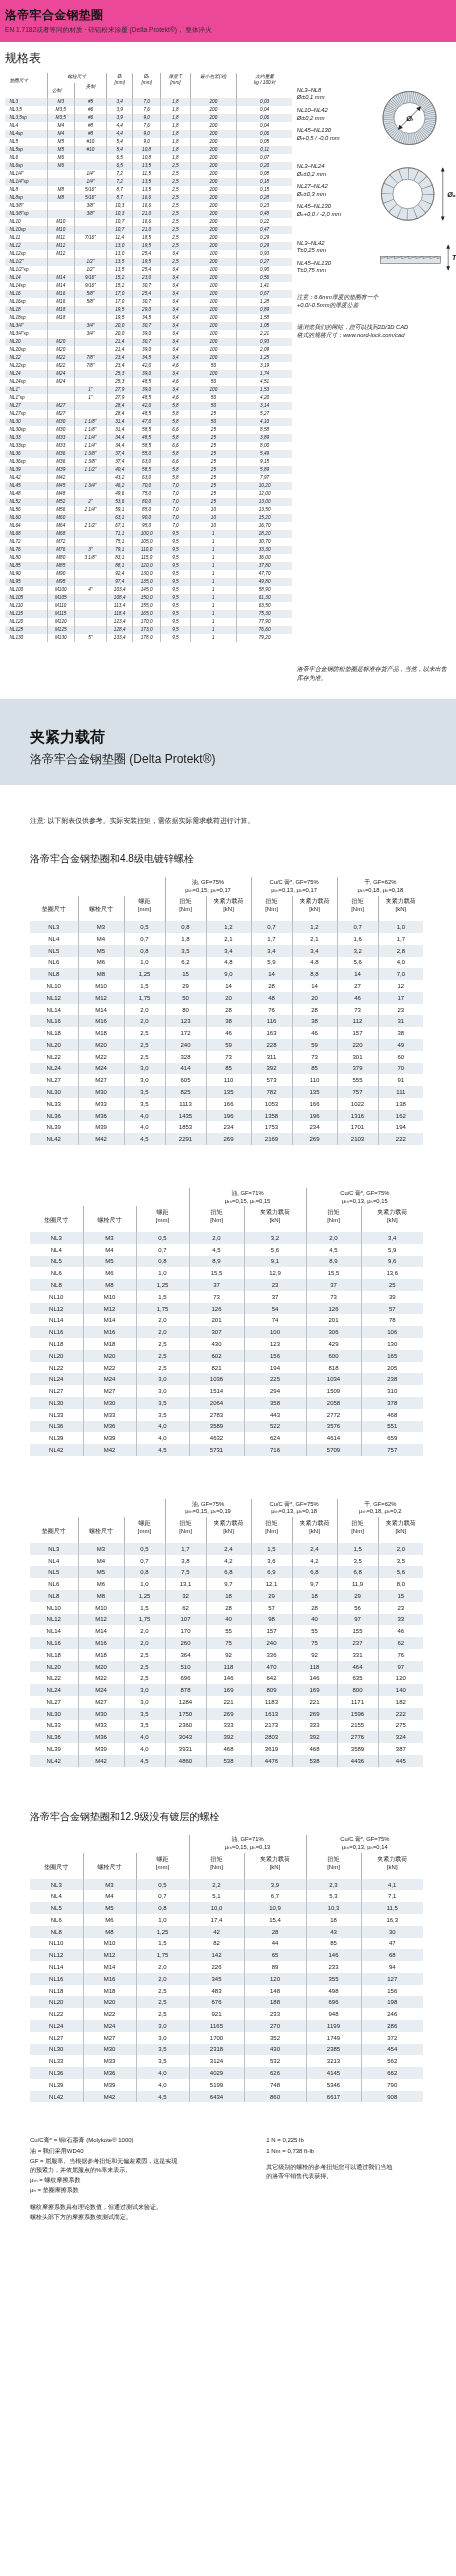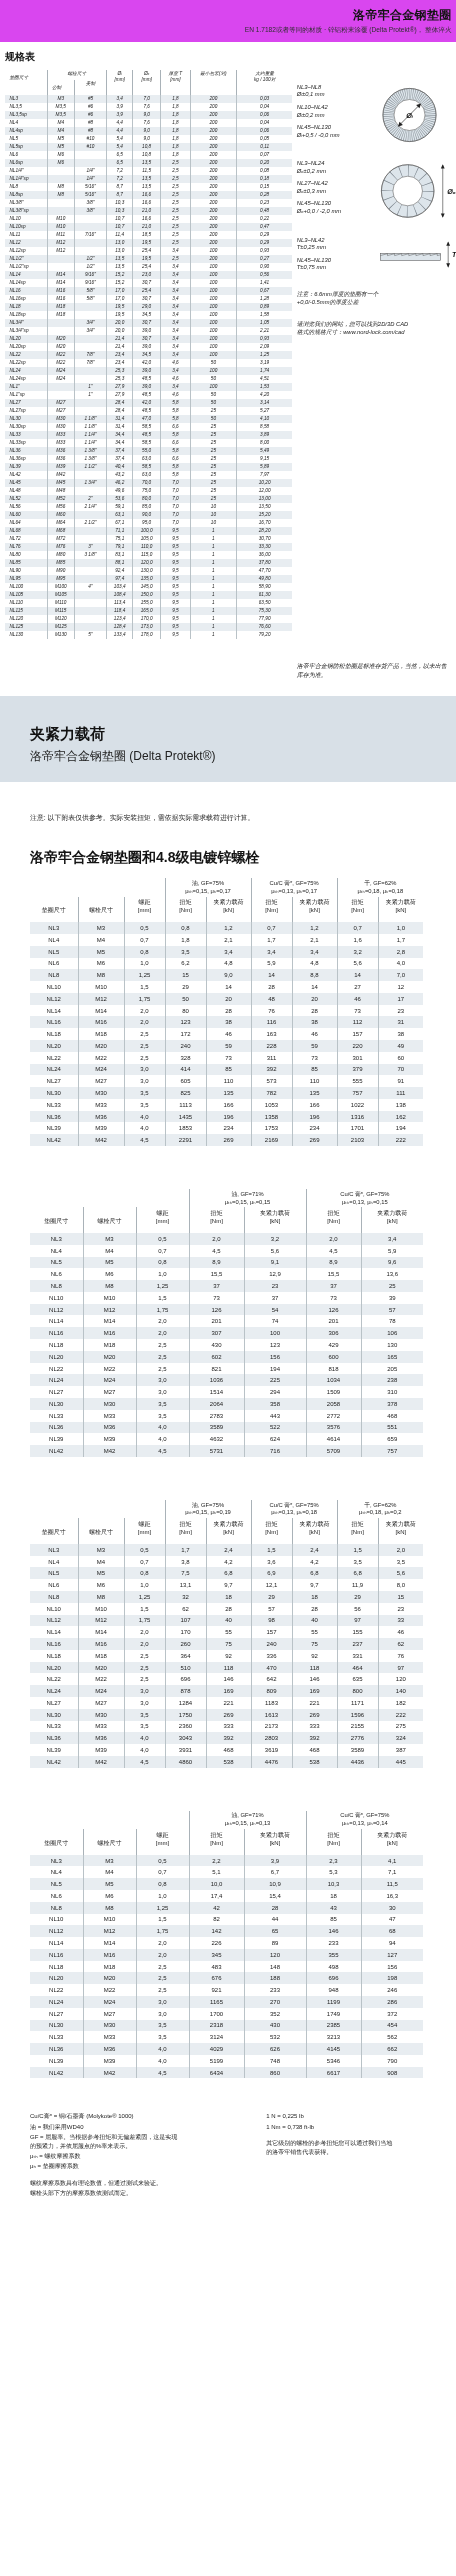--- a/index.html
+++ b/index.html
@@ -1,25 +1,25 @@
 <!DOCTYPE html>
 <html style="font-size:8.8px"><head>
 <meta charset="utf-8">
 <style>
   html,body{margin:0;padding:0;background:#fff;}
   body{width:457px;height:2576px;overflow:hidden;position:relative;
        font-family:"Liberation Sans","DejaVu Sans",sans-serif;color:#2a2a2a;}
   .pre{white-space:pre-line;}
   
-  .band{background:#d946ef;padding:6.6px 5.5px 7.7px 5px;text-align:right;}
+  .band{background:#ec4899;padding:6.6px 5.5px 7.7px 5px;}
   .band h1{margin:0;font-size:12px;font-weight:700;color:#141414;letter-spacing:0.3px;}
   .band .sub{margin-top:2.2px;font-size:6.6px;color:#2e2e2e;}
   
   .spec-area{position:relative;padding:7.7px 0 0 5px;}
-  .spec-heading{font-size:10px;font-weight:700;color:#161616;margin-bottom:5.5px;}
+  .spec-heading{font-size:12px;font-weight:400;color:#161616;margin-bottom:5.5px;}
   .spec-flex{display:flex;align-items:flex-start;font-style:italic;}
   table{border-collapse:collapse;}
   .spec-table{width:287px;font-size:4.7px;table-layout:fixed;}
   .spec-table th{font-weight:400;color:#222;vertical-align:top;padding:1.1px 1.1px 3.3px;text-align:center;line-height:1.25;}
   .spec-table .vl{border-left:0.6px solid #a9b2b8;}
   .spec-table td{padding:1.3px 1.1px;text-align:center;color:#222;line-height:1.15;}
   .spec-table tbody td + td{border-left:0.6px solid #b9c2c7;}
   .spec-table tbody tr:nth-child(odd) td{background:#e8edf1;}
   .spec-table td:first-child{text-align:left;padding-left:4.4px;}
   .spec-table th:first-child{text-align:left;padding-left:4.4px;padding-top:5.5px;}
@@ -33,21 +33,21 @@
   .stock-note{position:absolute;left:0;bottom:2.2px;width:150px;font-size:6px;line-height:1.45;color:#222;}
   .dim-label{font-size:13px;font-weight:700;fill:#111;}
   
   .banner{background:#d8e0e7;margin-top:14.3px;padding:29px 0 16.5px 30px;}
   .banner h2{margin:0;font-size:15px;font-weight:700;color:#121212;}
   .banner .sub{margin-top:4.4px;font-size:12px;color:#222;}
   .notice{margin:31px 0 0 30px;font-size:6.9px;color:#1d1d1d;}
   
   .tq-block{margin:43px 0 0 30px;width:393px;}
   .tq-block.first{margin-top:26.4px;}
-  .tq-title{font-size:14px;font-weight:700;color:#141414;margin-bottom:11px;}
+  .tq-title{font-size:10px;font-weight:400;color:#141414;margin-bottom:11px;}
   .tq{width:393px;font-size:6px;table-layout:fixed;}
   .tq th{font-weight:400;color:#222;line-height:1.35;padding:1.7px 1.1px;vertical-align:bottom;}
   .tq .grp{text-align:center;vertical-align:bottom;padding-bottom:1.1px;border-left:0.6px solid #a9b2b8;font-size:5.8px;}
   .tq .col-row th{text-align:center;padding-bottom:7.7px;}
   .tq .col-row th.vl{border-left:0.6px solid #a9b2b8;}
   .tq td{padding:2.9px 2.2px;text-align:center;color:#222;}
   .tq tbody td + td{border-left:0.6px solid #b9c2c7;}
   .tq tbody tr:nth-child(odd) td{background:#e8edf1;}
   
   .foot{display:flex;margin:34px 0 0 30px;width:396px;font-size:6px;line-height:1.5;color:#222;}
@@ -1574,20 +1574,21 @@
           <td>4476</td>
           <td>538</td>
           <td>4436</td>
           <td>445</td>
         </tr>
       </tbody>
   </table>
 </div>
 
 <div class="tq-block">
+  <div class="tq-title">洛帝牢合金钢垫圈和12.9级没有镀层的螺栓</div>
   <table class="tq">
     <colgroup>
       <col style="width:53px">
         <col style="width:53px">
         <col style="width:53px">
       <col style="width:55px">
         <col style="width:62px">
         <col style="width:55px">
         <col style="width:62px">
     </colgroup>

